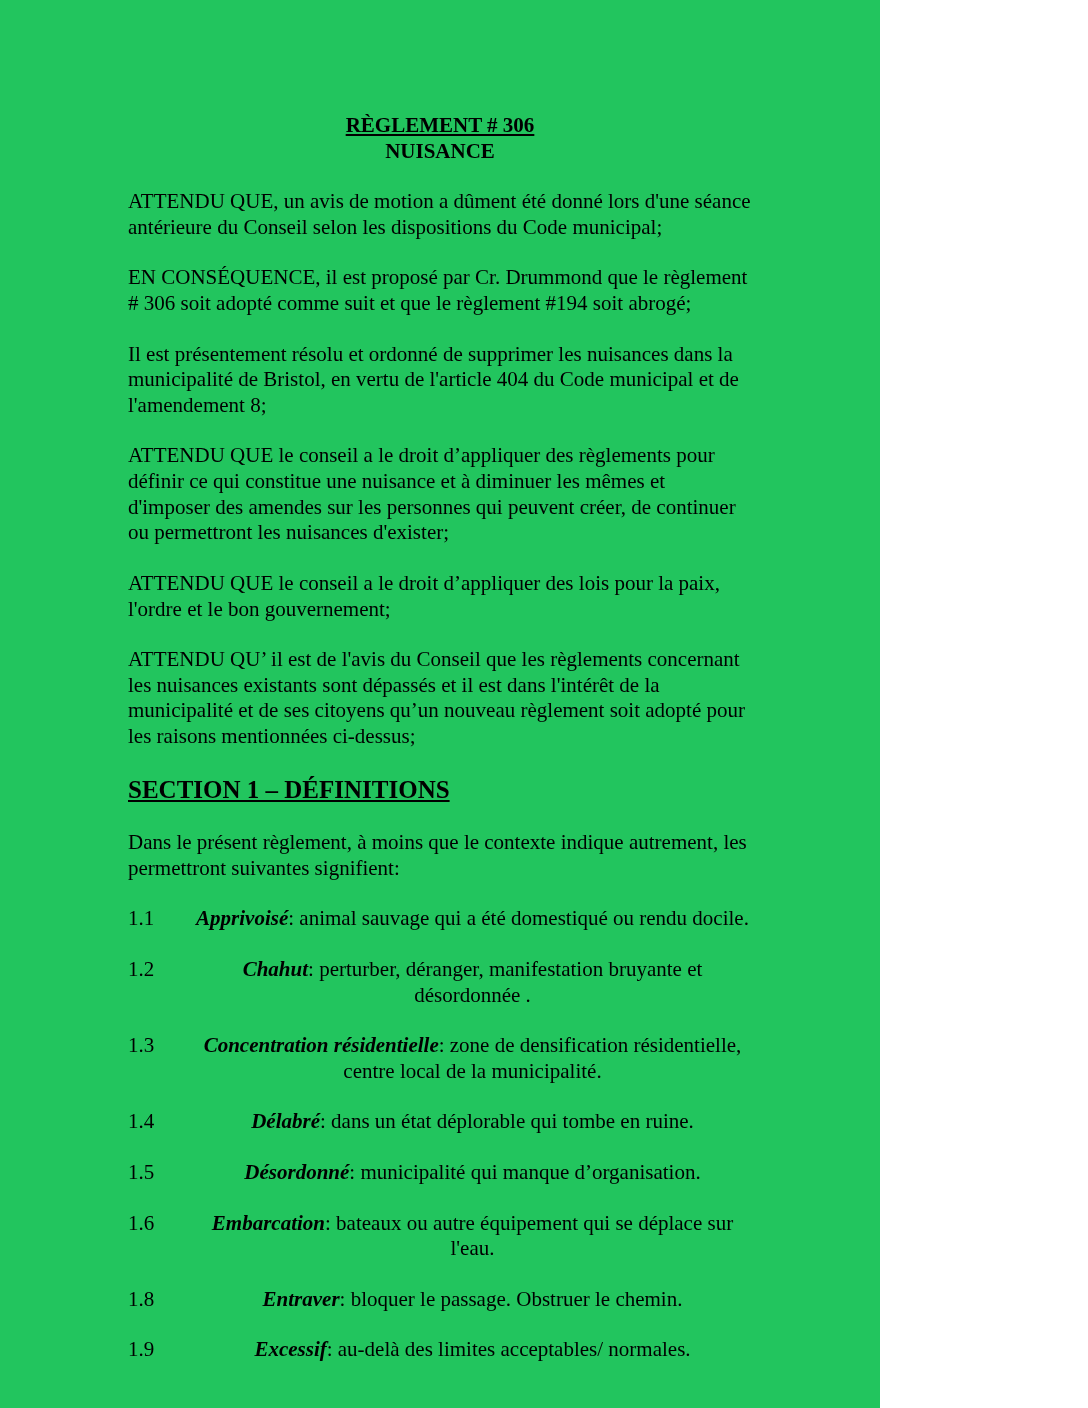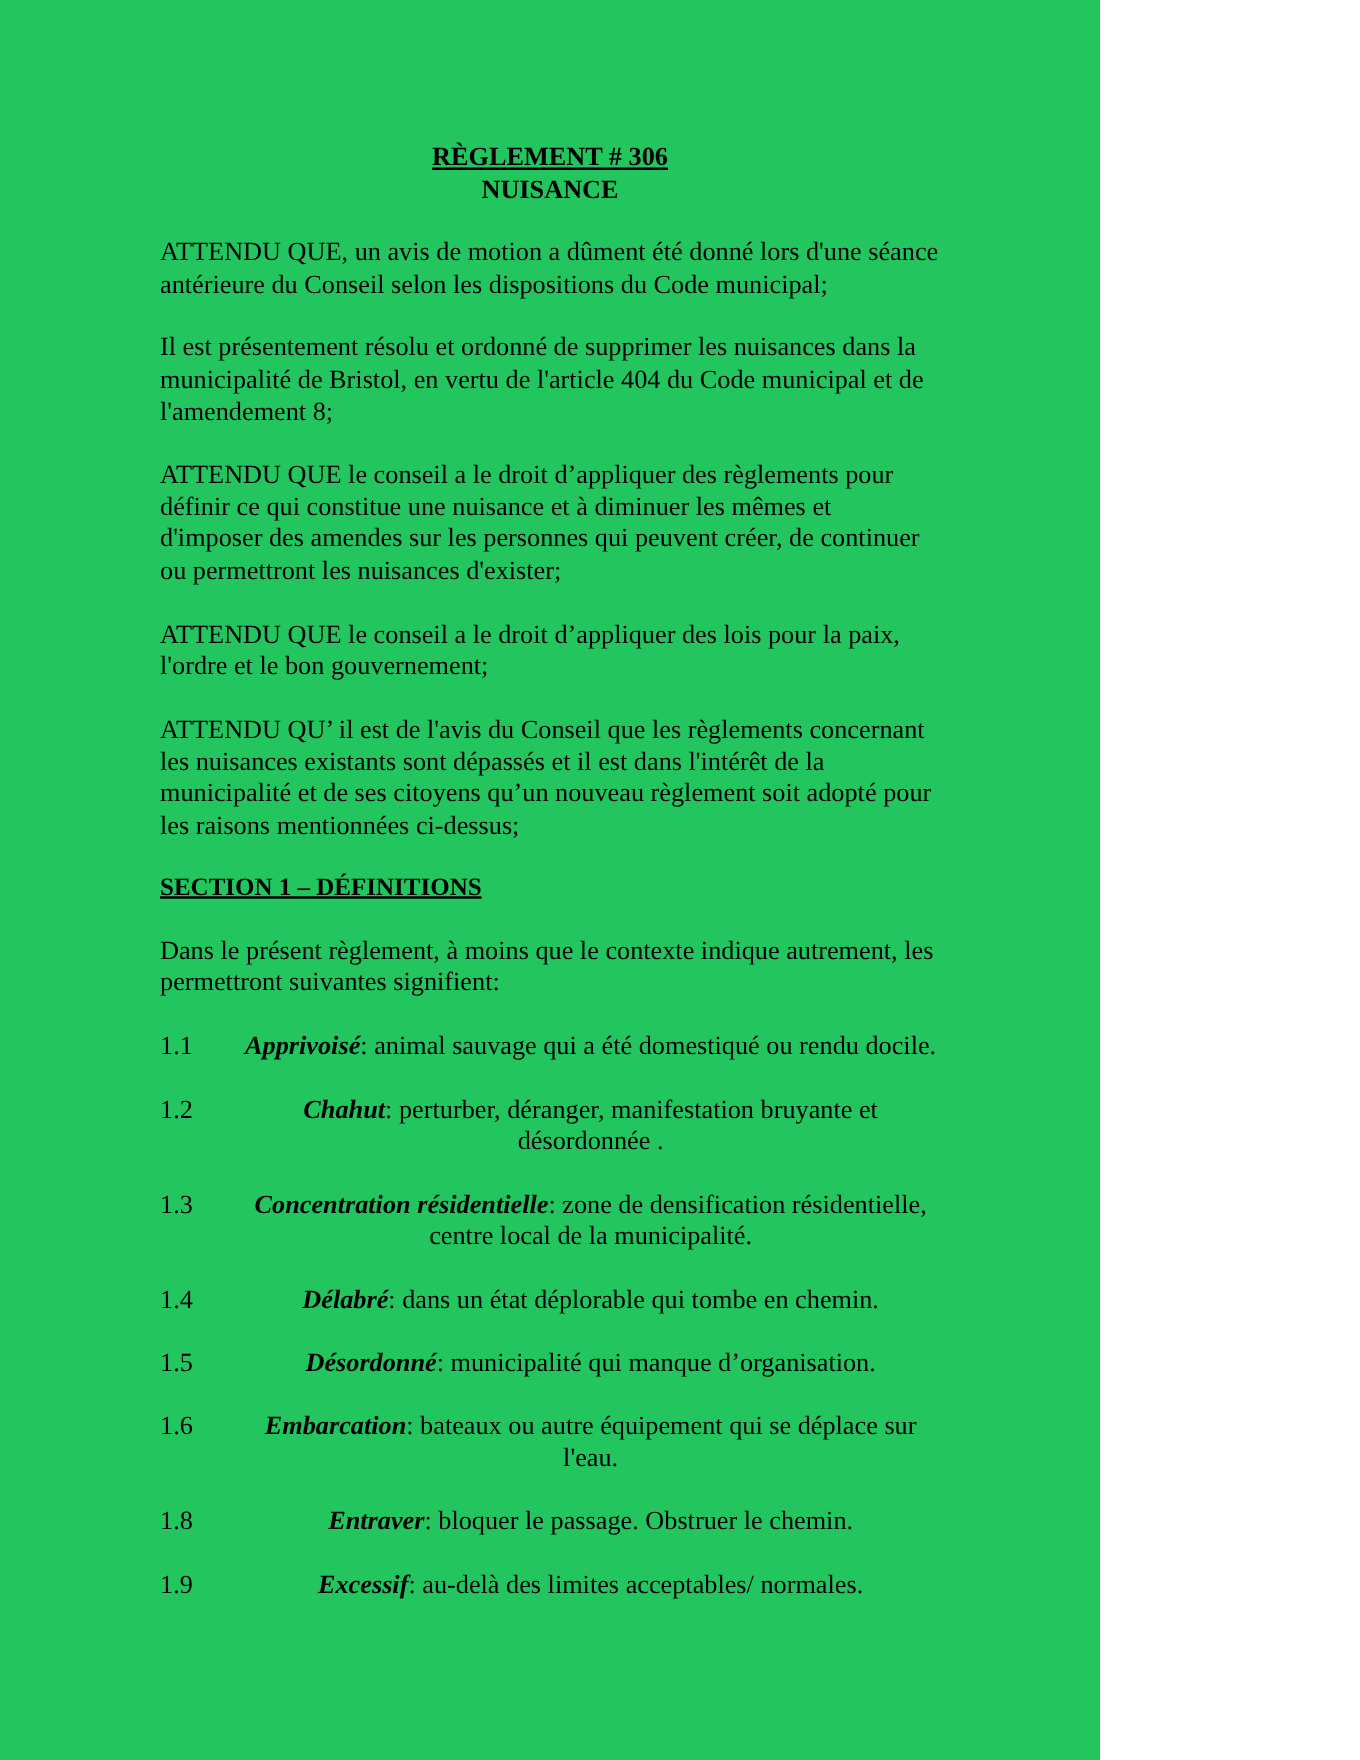--- a/index.html
+++ b/index.html
@@ -16,21 +16,21 @@
     line-height: 1.22;
   }
   .title-block {
     text-align: center;
     font-weight: bold;
     margin: 0 0 25px 0;
   }
   .underline { text-decoration: underline; }
   .para { margin: 16px 0 25px 0; }
   .section-heading {
-    font-size: 20px;
+    font-size: 25px;
     font-weight: bold;
     margin: 5px 0 25px 0;
   }
   .def-row {
     display: flex;
     margin: 0 0 25px 0;
   }
   .def-num {
     flex: 0 0 65px;
     width: 65px;
@@ -45,20 +45,21 @@
 <body>
 
 <div class="page">
 
   <div class="title-block">
     <span class="underline">RÈGLEMENT # 306</span><br>
     <span>NUISANCE</span>
   </div>
 
   <p class="para">ATTENDU QUE, un avis de motion a dûment été donné lors d'une séance antérieure du Conseil selon les dispositions du Code municipal;</p>
+  <p class="para">EN CONSÉQUENCE, il est proposé par Cr. Drummond que le règlement # 306 soit adopté comme suit et que le règlement #194 soit abrogé;</p>
   <p class="para">Il est présentement résolu et ordonné de supprimer les nuisances dans la municipalité de Bristol, en vertu de l'article 404 du Code municipal et de l'amendement 8;</p>
   <p class="para">ATTENDU QUE le conseil a le droit d’appliquer des règlements pour définir ce qui constitue une nuisance et à diminuer les mêmes et d'imposer des amendes sur les personnes qui peuvent créer, de continuer ou permettront les nuisances d'exister;</p>
   <p class="para">ATTENDU QUE le conseil a le droit d’appliquer des lois pour la paix, l'ordre et le bon gouvernement;</p>
   <p class="para">ATTENDU QU’ il est de l'avis du Conseil que les règlements concernant les nuisances existants sont dépassés et il est dans l'intérêt de la municipalité et de ses citoyens qu’un nouveau règlement soit adopté pour les raisons mentionnées ci-dessus;</p>
 
   <h2 class="section-heading">
     <span class="underline">SECTION 1 – DÉFINITIONS</span>
   </h2>
 
   <p class="para">Dans le présent règlement, à moins que le contexte indique autrement, les permettront suivantes signifient:</p>
@@ -73,21 +74,21 @@
     <span class="def-body"><span class="def-term">Chahut</span><span>: perturber, déranger, manifestation bruyante et désordonnée .</span></span>
   </div>
 
   <div class="def-row">
     <span class="def-num">1.3</span>
     <span class="def-body"><span class="def-term">Concentration résidentielle</span><span>: zone de densification résidentielle, centre local de la municipalité.</span></span>
   </div>
 
   <div class="def-row">
     <span class="def-num">1.4</span>
-    <span class="def-body"><span class="def-term">Délabré</span><span>: dans un état déplorable qui tombe en chemin.</span></span>
+    <span class="def-body"><span class="def-term">Délabré</span><span>: dans un état déplorable qui tombe en ruine.</span></span>
   </div>
 
   <div class="def-row">
     <span class="def-num">1.5</span>
     <span class="def-body"><span class="def-term">Désordonné</span><span>: municipalité qui manque d’organisation.</span></span>
   </div>
 
   <div class="def-row">
     <span class="def-num">1.6</span>
     <span class="def-body"><span class="def-term">Embarcation</span><span>: bateaux ou autre équipement qui se déplace sur l'eau.</span></span>

